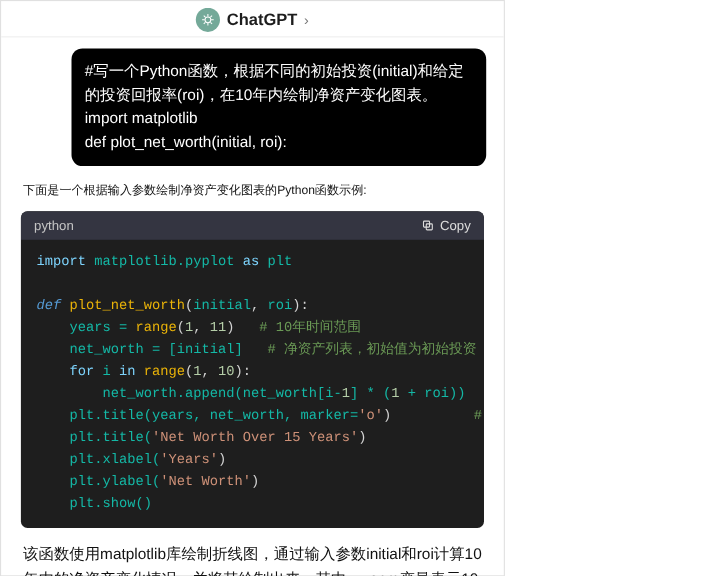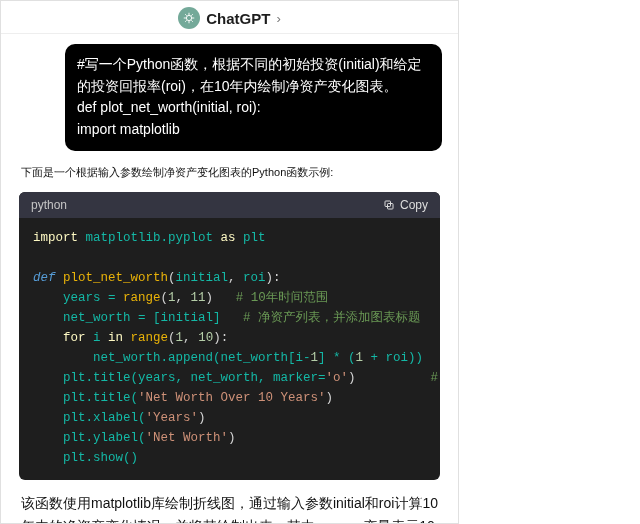--- a/index.html
+++ b/index.html
@@ -100,21 +100,21 @@
     color: #d4d4d4;
     white-space: pre;
     overflow-x: auto;
   }
   .kw   { color: #569cd6; font-style: italic; }
   .fn   { color: #eab308; }
   .num  { color: #b5cea8; }
   .str  { color: #ce9178; }
   .cmt  { color: #6a9955; }
   .pun  { color: #d4d4d4; }
-  .op   { color: #fef9c3; }
+  .op   { color: #7dd3fc; }
   .id   { color: #14b8a6; }
   .assistant-body {
     font-size: 14px;
     color: #111;
     line-height: 1.65;
     padding: 0 4px;
   }
 </style>
 </head>
 <body>
@@ -129,46 +129,46 @@
       </svg>
     </span>
     <span class="brand">ChatGPT</span>
     <span class="chev">›</span>
   </div>
 
   <div class="content">
 
     <div class="user-bubble">
       <div>#写一个Python函数，根据不同的初始投资(initial)和给定的投资回报率(roi)，在10年内绘制净资产变化图表。</div>
+      <div>import matplotlib</div>
       <div>def plot_net_worth(initial, roi):</div>
-      <div>import matplotlib</div>
     </div>
 
     <div class="assistant-intro">下面是一个根据输入参数绘制净资产变化图表的Python函数示例:</div>
 
     <div class="codeblock">
       <div class="bar">
         <span>python</span>
         <span class="copy-btn">
           <svg viewBox="0 0 24 24" fill="none" stroke="currentColor" stroke-width="2">
             <rect x="9" y="9" width="11" height="11" rx="1.5"></rect>
             <rect x="4" y="4" width="11" height="11" rx="1.5"></rect>
           </svg>
           <span>Copy</span>
         </span>
       </div>
       <div class="codebody"><span class="op">import</span><span class="id"> matplotlib.pyplot </span><span class="op">as</span><span class="id"> plt</span>
 
 <span class="kw">def</span><span class="fn"> plot_net_worth</span><span class="pun">(</span><span class="id">initial</span><span class="pun">, </span><span class="id">roi</span><span class="pun">):</span>
 <span>    </span><span class="id">years = </span><span class="fn">range</span><span class="pun">(</span><span class="num">1</span><span class="pun">, </span><span class="num">11</span><span class="pun">)</span><span class="cmt">   # 10年时间范围</span>
-<span>    </span><span class="id">net_worth = [initial]</span><span class="cmt">   # 净资产列表，并添加图表标题</span>
+<span>    </span><span class="id">net_worth = [initial]</span><span class="cmt">   # 净资产列表，初始值为初始投资</span>
 <span>    </span><span class="op">for</span><span class="id"> i </span><span class="op">in</span><span class="fn"> range</span><span class="pun">(</span><span class="num">1</span><span class="pun">, </span><span class="num">10</span><span class="pun">):</span>
 <span>        </span><span class="id">net_worth.append(net_worth[i-</span><span class="num">1</span><span class="id">] * (</span><span class="num">1</span><span class="id"> + roi))</span><span class="cmt">   # 计算净资产，每</span>
 <span>    </span><span class="id">plt.title(years, net_worth, marker=</span><span class="str">'o'</span><span class="pun">)</span><span class="cmt">          # 绘制净资产变化图</span>
-<span>    </span><span class="id">plt.title(</span><span class="str">'Net Worth Over 10 Years'</span><span class="pun">)</span>
+<span>    </span><span class="id">plt.title(</span><span class="str">'Net Worth Over 15 Years'</span><span class="pun">)</span>
 <span>    </span><span class="id">plt.xlabel(</span><span class="str">'Years'</span><span class="pun">)</span>
 <span>    </span><span class="id">plt.ylabel(</span><span class="str">'Net Worth'</span><span class="pun">)</span>
 <span>    </span><span class="id">plt.show()</span></div>
     </div>
 
     <div class="assistant-body">该函数使用matplotlib库绘制折线图，通过输入参数initial和roi计算10年内的净资产变化情况，并将其绘制出来。其中，years变量表示10年的时间范围，net_worth变量是一个列表，用于存储每年末的净资产。在for循环中，通过每年的回报率roi计算每年的净资产，并将其添加到net_worth列表中。最后，使用plt.plot函数绘制净资产变化图，并添加图表标题、横纵坐标标签，最后通过plt.show()函数显示图表。</div>
 
   </div>
 </div>
 

